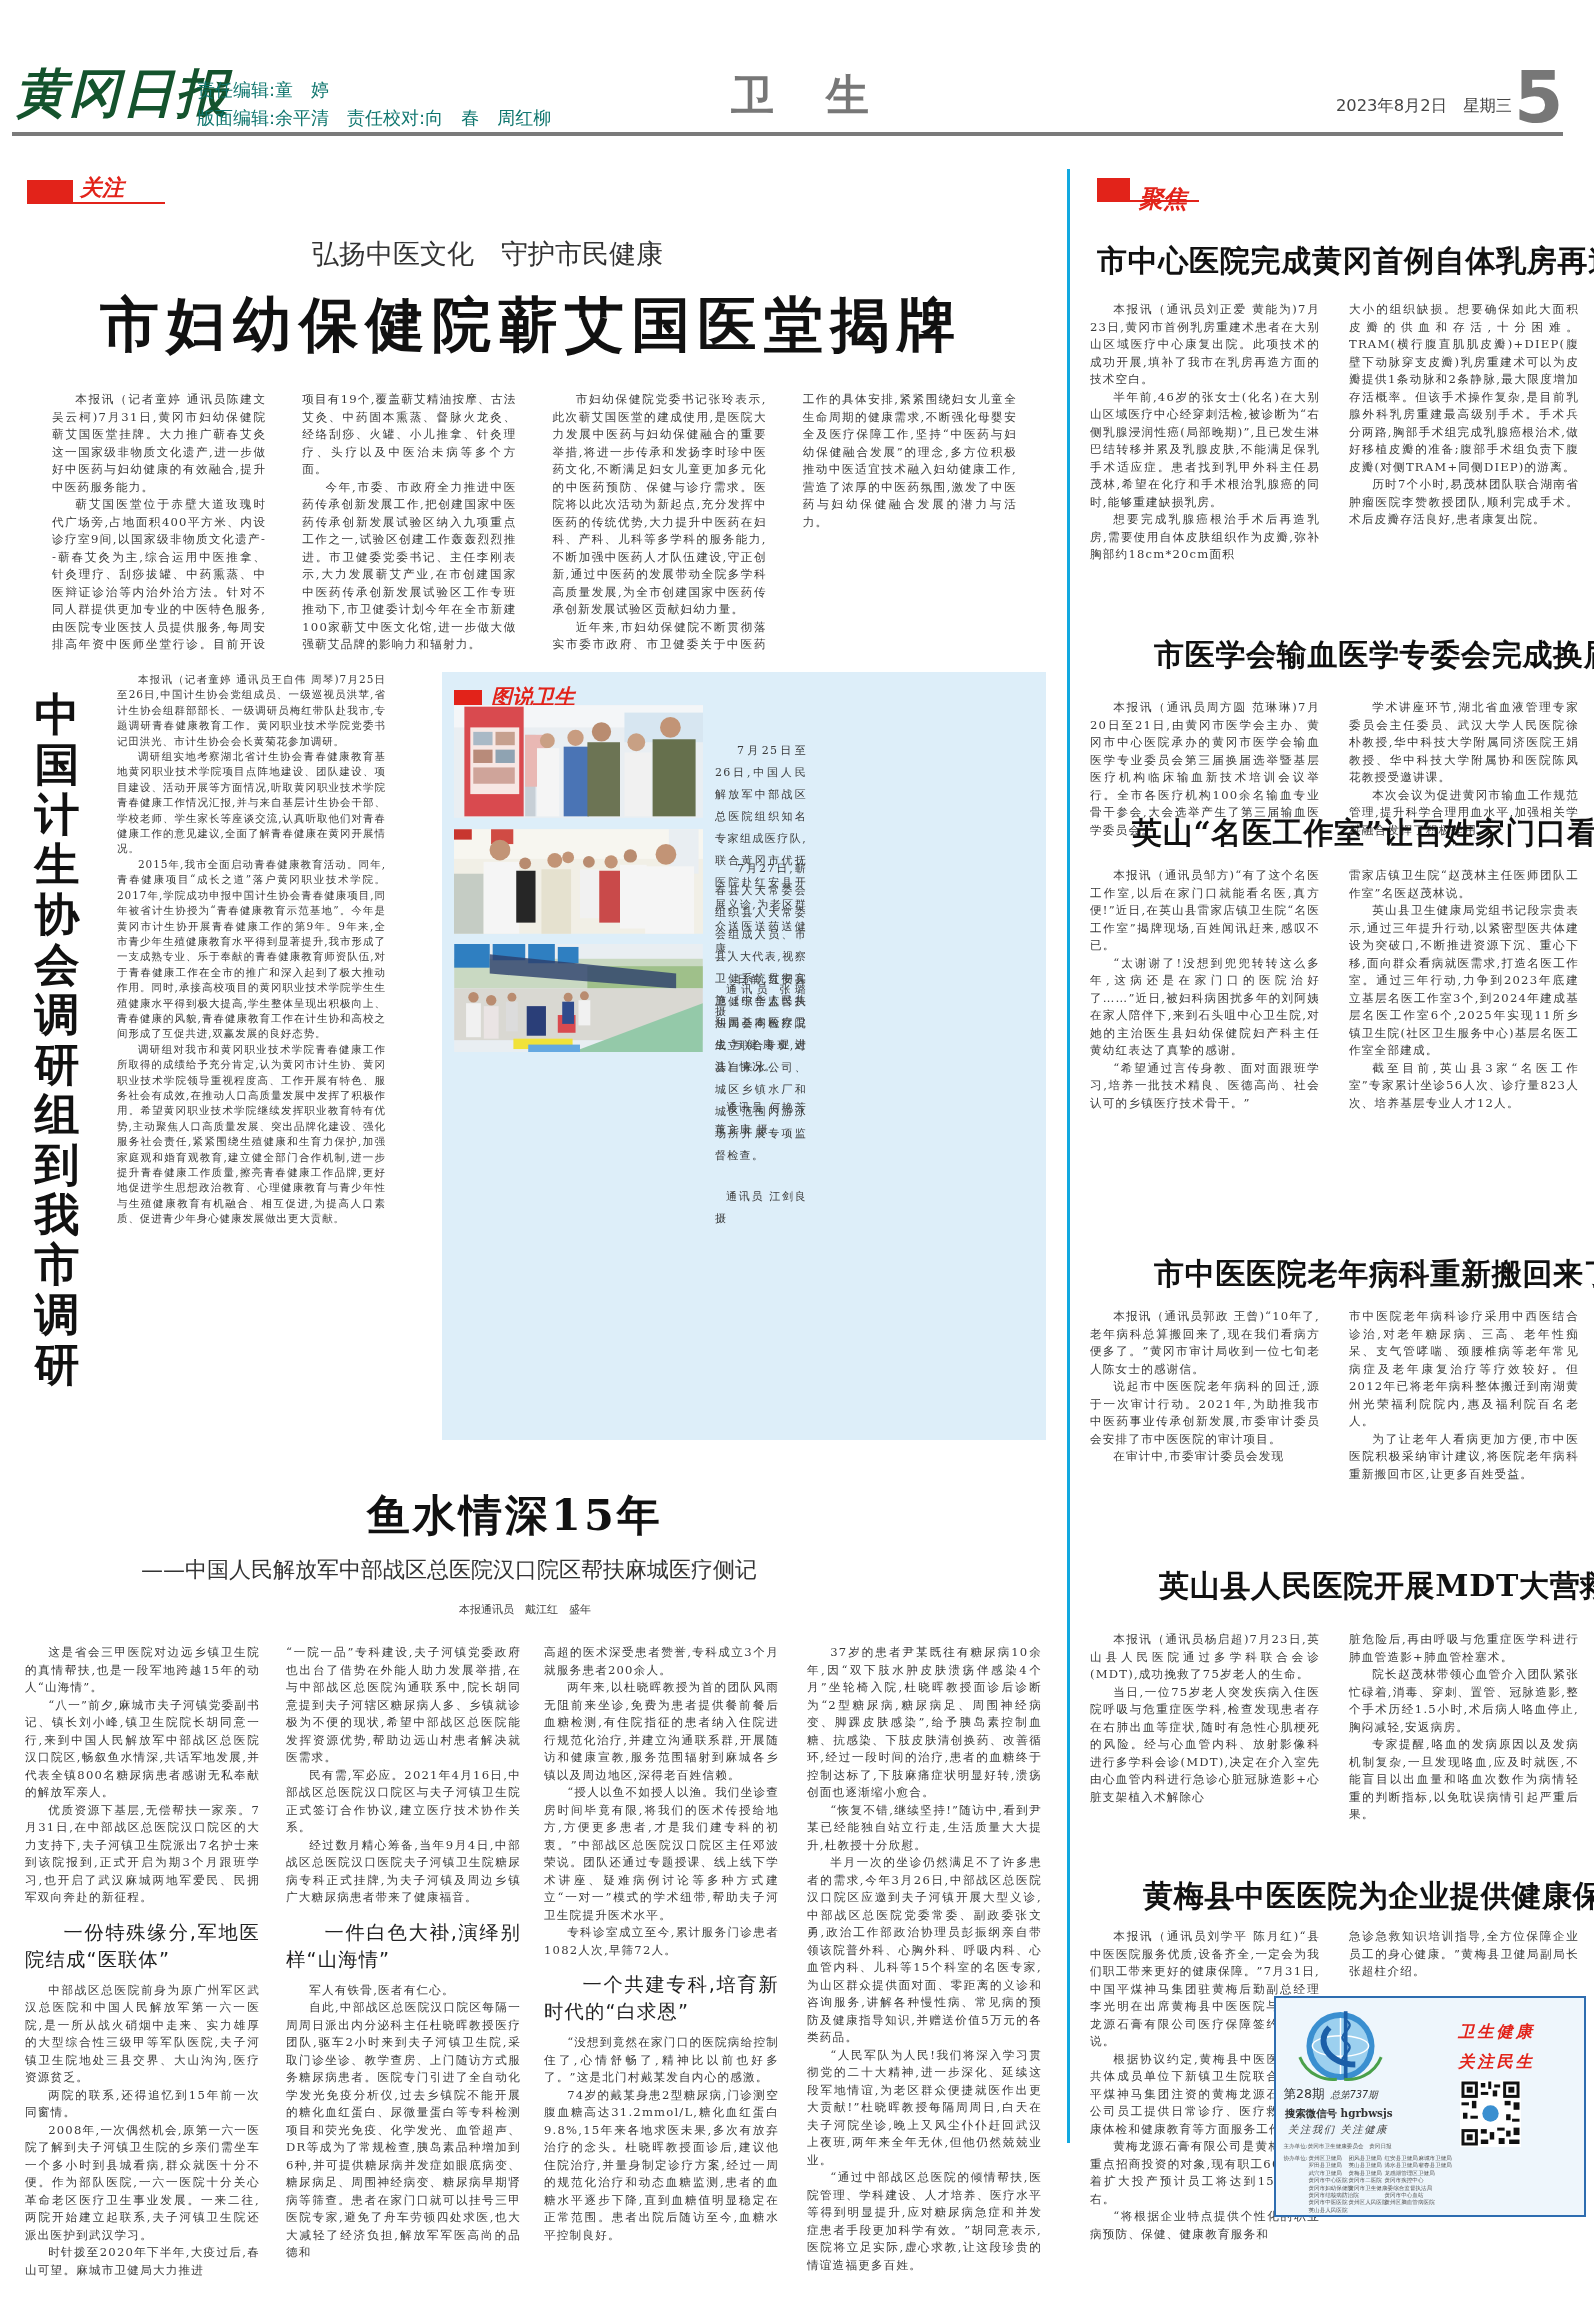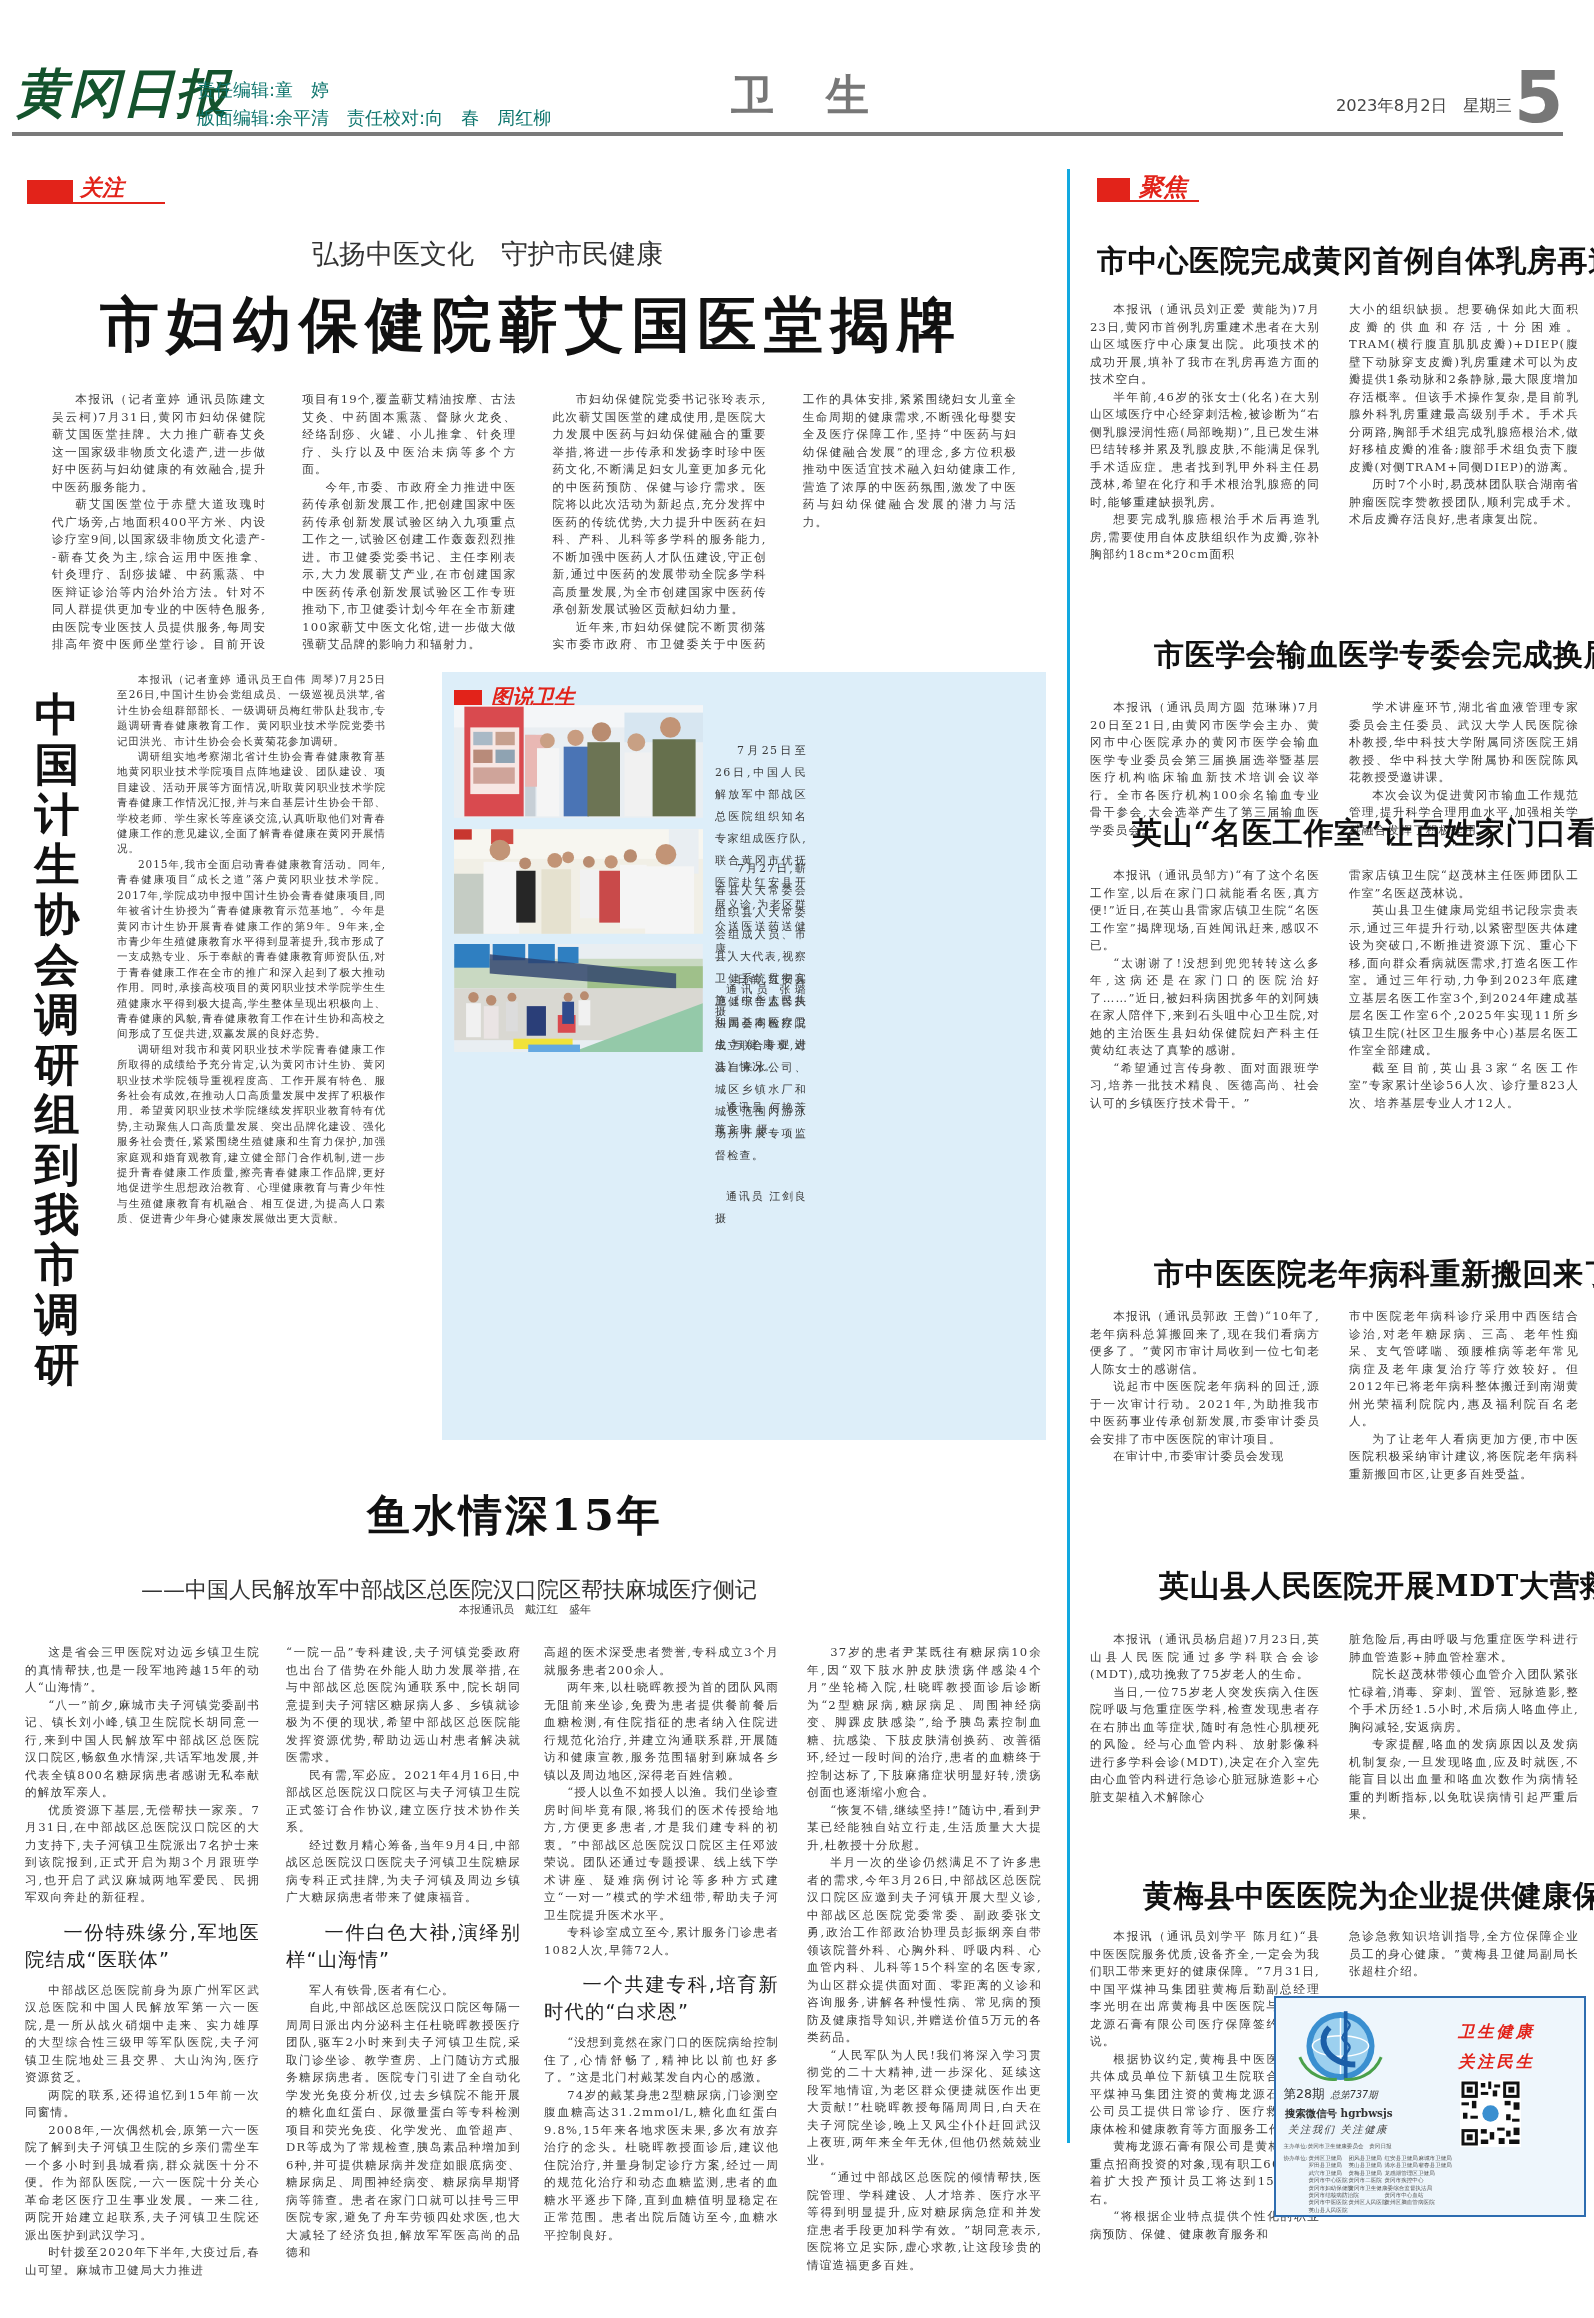--- a/index.html
+++ b/index.html
@@ -21,21 +21,21 @@
   
   .tag { position: absolute; height: 27px; }
   .tag .block { position: absolute; left: 0; top: 0; width: 16.3px; height: 21.5px; background: #e2231a; }
   .tag .label { position: absolute; left: 21px; top: -7.4px; font-family: "DejaVu Serif", serif; font-weight: bold; font-style: italic; font-size: 22px; color: #e2231a; white-space: nowrap; }
   .tag .uline { position: absolute; left: 0; top: 21.5px; height: 2.2px; background: #e2231a; }
 
   
   .kicker { position: absolute; font-family: "DejaVu Sans", sans-serif; font-size: 27px; color: #333; white-space: nowrap; }
   .hl { position: absolute; font-family: "DejaVu Serif", serif; font-weight: bold; color: #111; white-space: nowrap; letter-spacing: 0.7px; transform-origin: left top; }
   .hl-vert { position: absolute; font-family: "DejaVu Serif", serif; font-weight: bold; color: #111; font-size: 45px; line-height: 50px; width: 52px; text-align: center; }
-  .subhl { position: absolute; font-family: "DejaVu Sans", sans-serif; font-size: 25px; color: #333; white-space: nowrap; margin-top: 20px; }
+  .subhl { position: absolute; font-family: "DejaVu Sans", sans-serif; font-size: 25px; color: #333; white-space: nowrap; }
   .byline { position: absolute; font-family: "DejaVu Sans", sans-serif; font-size: 11px; color: #444; }
 
   
   .col { position: absolute; font-family: "DejaVu Serif", serif; font-size: 11.6px; line-height: 17.5px; color: #3a3a3a; text-align: justify; letter-spacing: 1.2px; }
   .col p { text-indent: 2em; }
   .col p.noindent { text-indent: 0; }
   .col-small { font-size: 10.5px; line-height: 15.4px; letter-spacing: 0.9px; }
   .subhead { font-family: "DejaVu Sans", sans-serif; font-size: 19.3px; line-height: 27px; color: #222; margin: 12px 0 9px 0; text-indent: 2em; }
 
   
@@ -234,21 +234,21 @@
 <div class="col" style="left:807px; top:1644px; width:235px;">
   <p>37岁的患者尹某既往有糖尿病10余年,因“双下肢水肿皮肤溃疡伴感染4个月”坐轮椅入院,杜晓晖教授面诊后诊断为“2型糖尿病,糖尿病足、周围神经病变、脚踝皮肤感染”,给予胰岛素控制血糖、抗感染、下肢皮肤清创换药、改善循环,经过一段时间的治疗,患者的血糖终于控制达标了,下肢麻痛症状明显好转,溃疡创面也逐渐缩小愈合。</p>
   <p>“恢复不错,继续坚持!”随访中,看到尹某已经能独自站立行走,生活质量大大提升,杜教授十分欣慰。</p>
   <p>半月一次的坐诊仍然满足不了许多患者的需求,今年3月26日,中部战区总医院汉口院区应邀到夫子河镇开展大型义诊,中部战区总医院党委常委、副政委张文勇,政治工作部政治协理员彭振纲亲自带领该院普外科、心胸外科、呼吸内科、心血管内科、儿科等15个科室的名医专家,为山区群众提供面对面、零距离的义诊和咨询服务,讲解各种慢性病、常见病的预防及健康指导知识,并赠送价值5万元的各类药品。</p>
   <p>“人民军队为人民!我们将深入学习贯彻党的二十大精神,进一步深化、延续这段军地情谊,为老区群众便捷就医作出更大贡献!”杜晓晖教授每隔周周日,白天在夫子河院坐诊,晚上又风尘仆仆赶回武汉上夜班,两年来全年无休,但他仍然兢兢业业。</p>
   <p>“通过中部战区总医院的倾情帮扶,医院管理、学科建设、人才培养、医疗水平等得到明显提升,应对糖尿病急症和并发症患者手段更加科学有效。”胡同意表示,医院将立足实际,虚心求教,让这段珍贵的情谊造福更多百姓。</p>
 </div>
 
 <div class="tag" style="left:1097px; top:178px;">
   <div class="block" style="width:33px;"></div>
-  <div class="label" style="left:42px; font-size:24px;">聚焦</div>
+  <div class="label" style="left:42px; font-size:24px;margin-top:12px;">聚焦</div>
   <div class="uline" style="width:102px;"></div>
 </div>
 
 <div class="hl" style="left:1097px; top:241px; font-size:30px;">市中心医院完成黄冈首例自体乳房再造手术</div>
 <div class="col" style="left:1090px; top:301px; width:230px;">
   <p>本报讯（通讯员刘正爱 黄能为)7月23日,黄冈市首例乳房重建术患者在大别山区域医疗中心康复出院。此项技术的成功开展,填补了我市在乳房再造方面的技术空白。</p>
   <p>半年前,46岁的张女士(化名)在大别山区域医疗中心经穿刺活检,被诊断为“右侧乳腺浸润性癌(局部晚期)”,且已发生淋巴结转移并累及乳腺皮肤,不能满足保乳手术适应症。患者找到乳甲外科主任易茂林,希望在化疗和手术根治乳腺癌的同时,能够重建缺损乳房。</p>
   <p>想要完成乳腺癌根治手术后再造乳房,需要使用自体皮肤组织作为皮瓣,弥补胸部约18cm*20cm面积</p>
 </div>
 <div class="col" style="left:1349px; top:301px; width:230px;">

